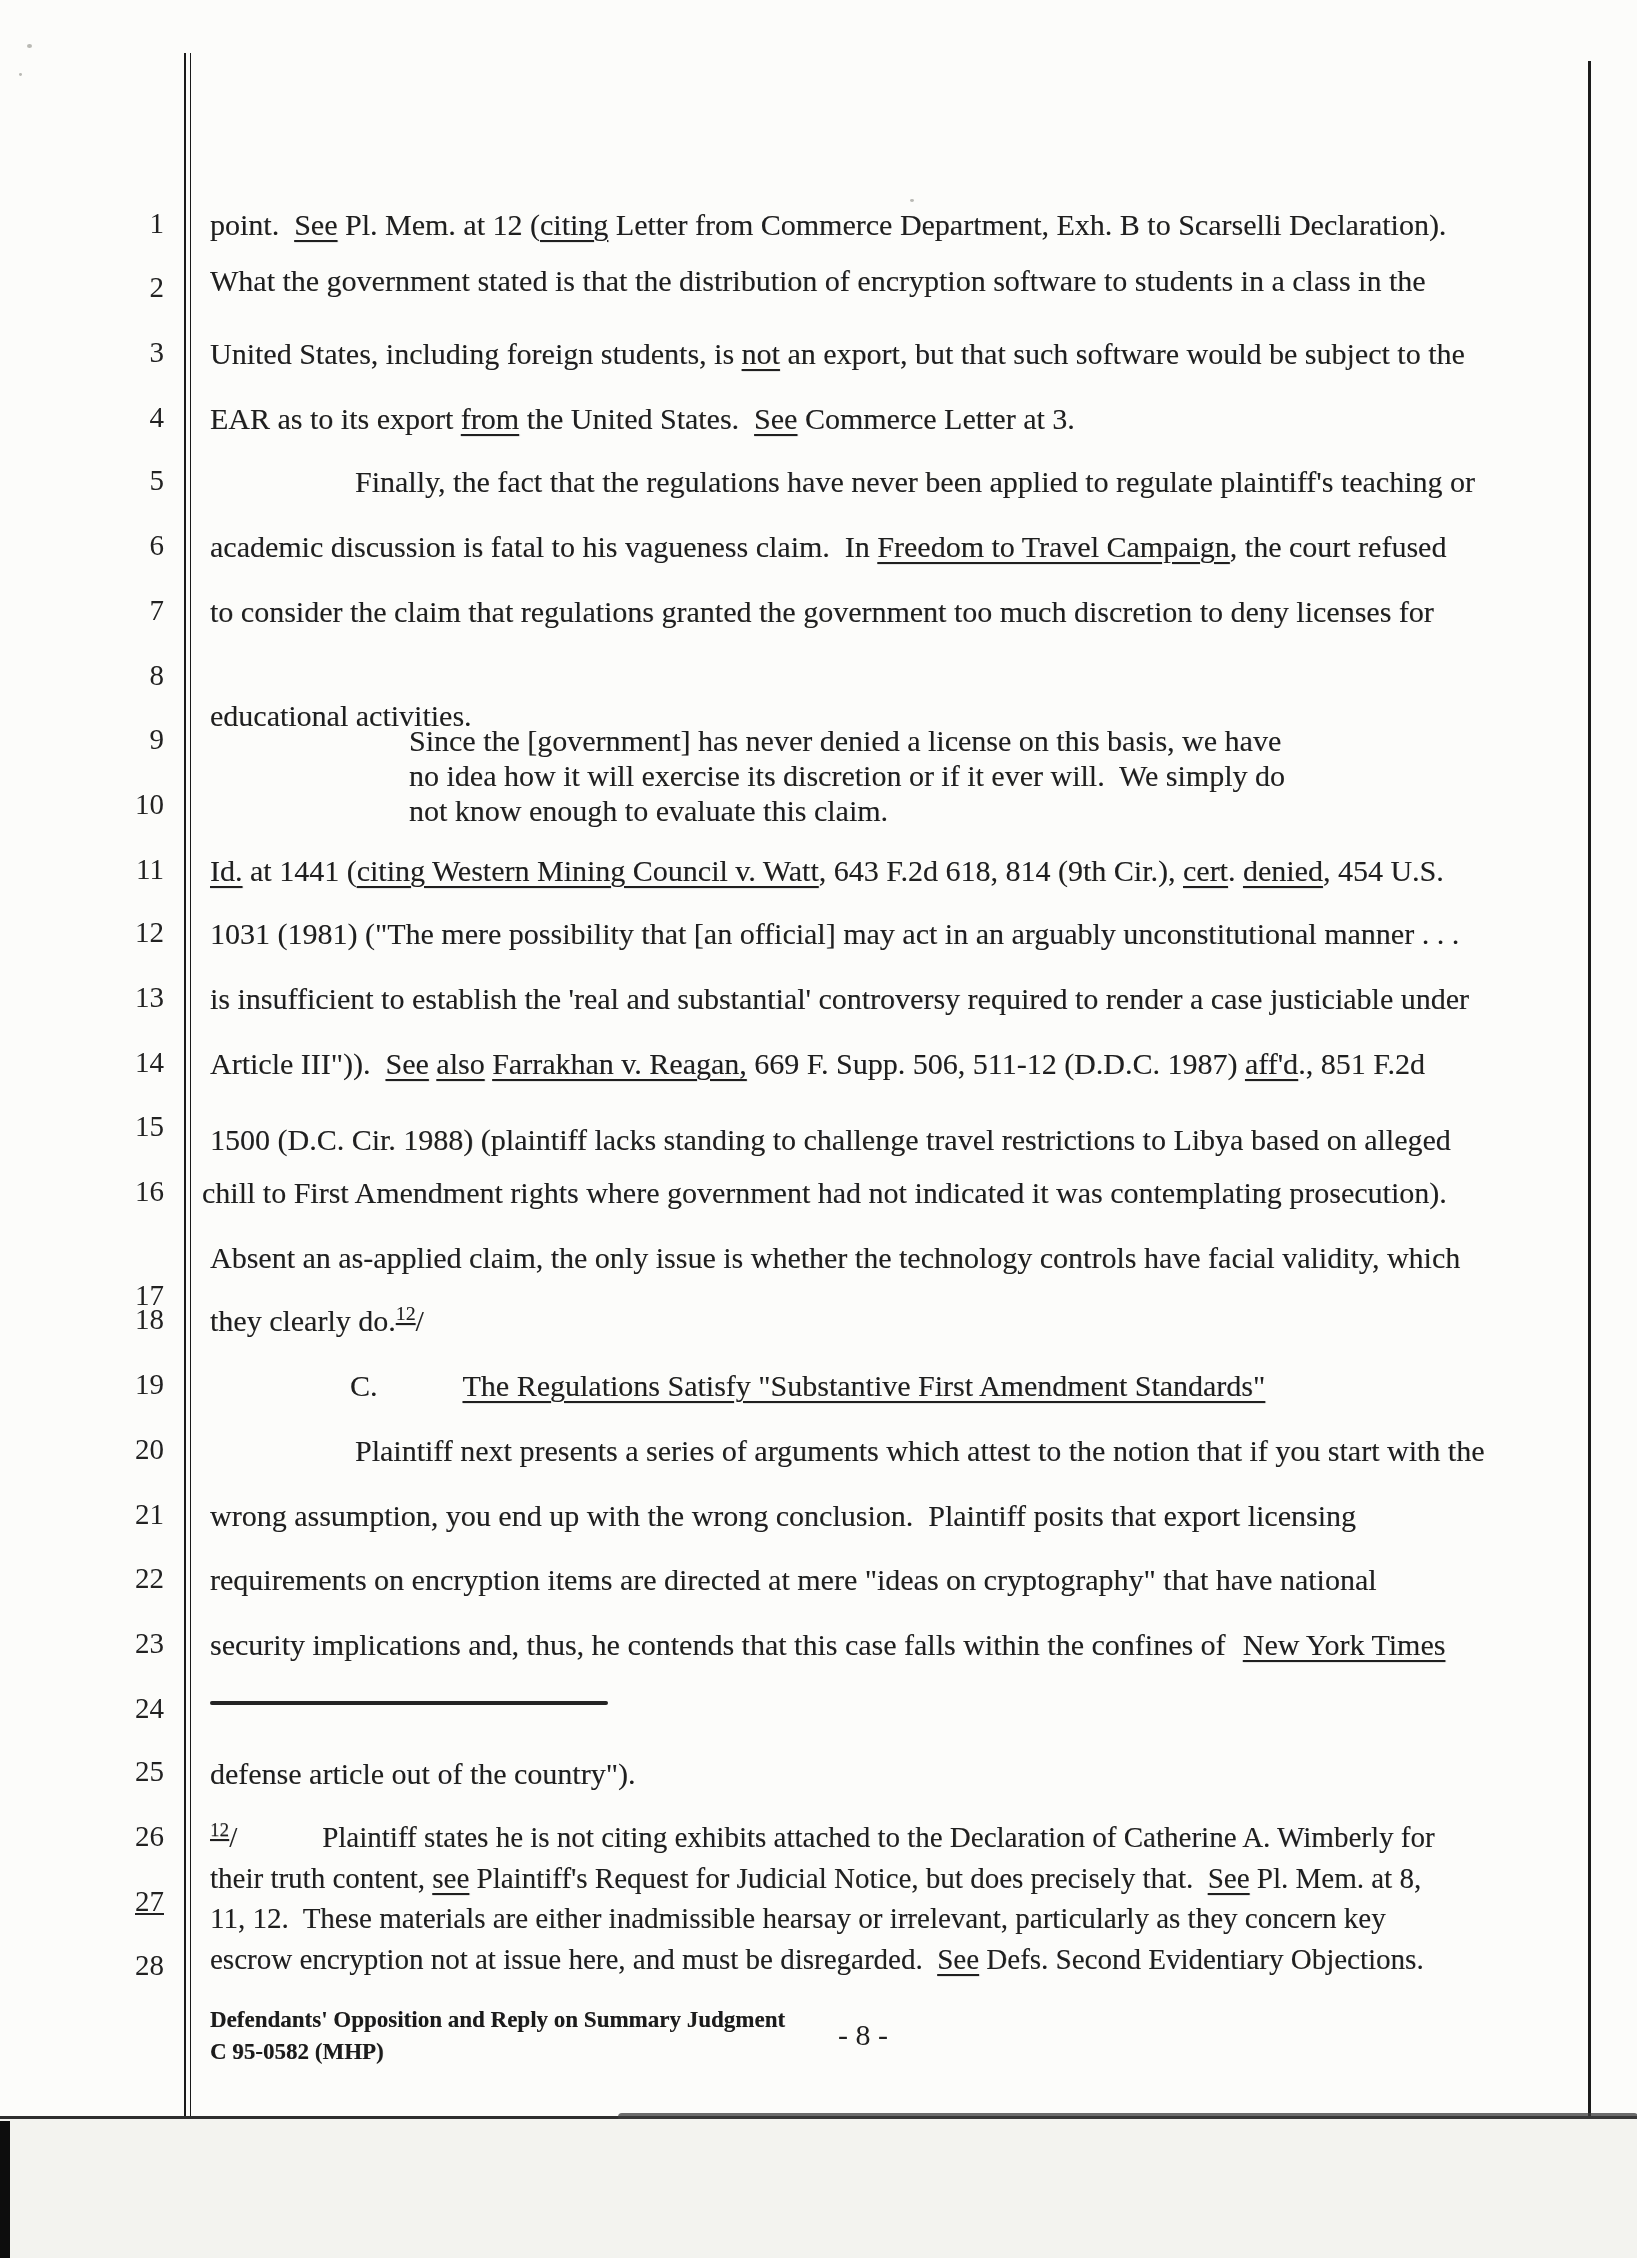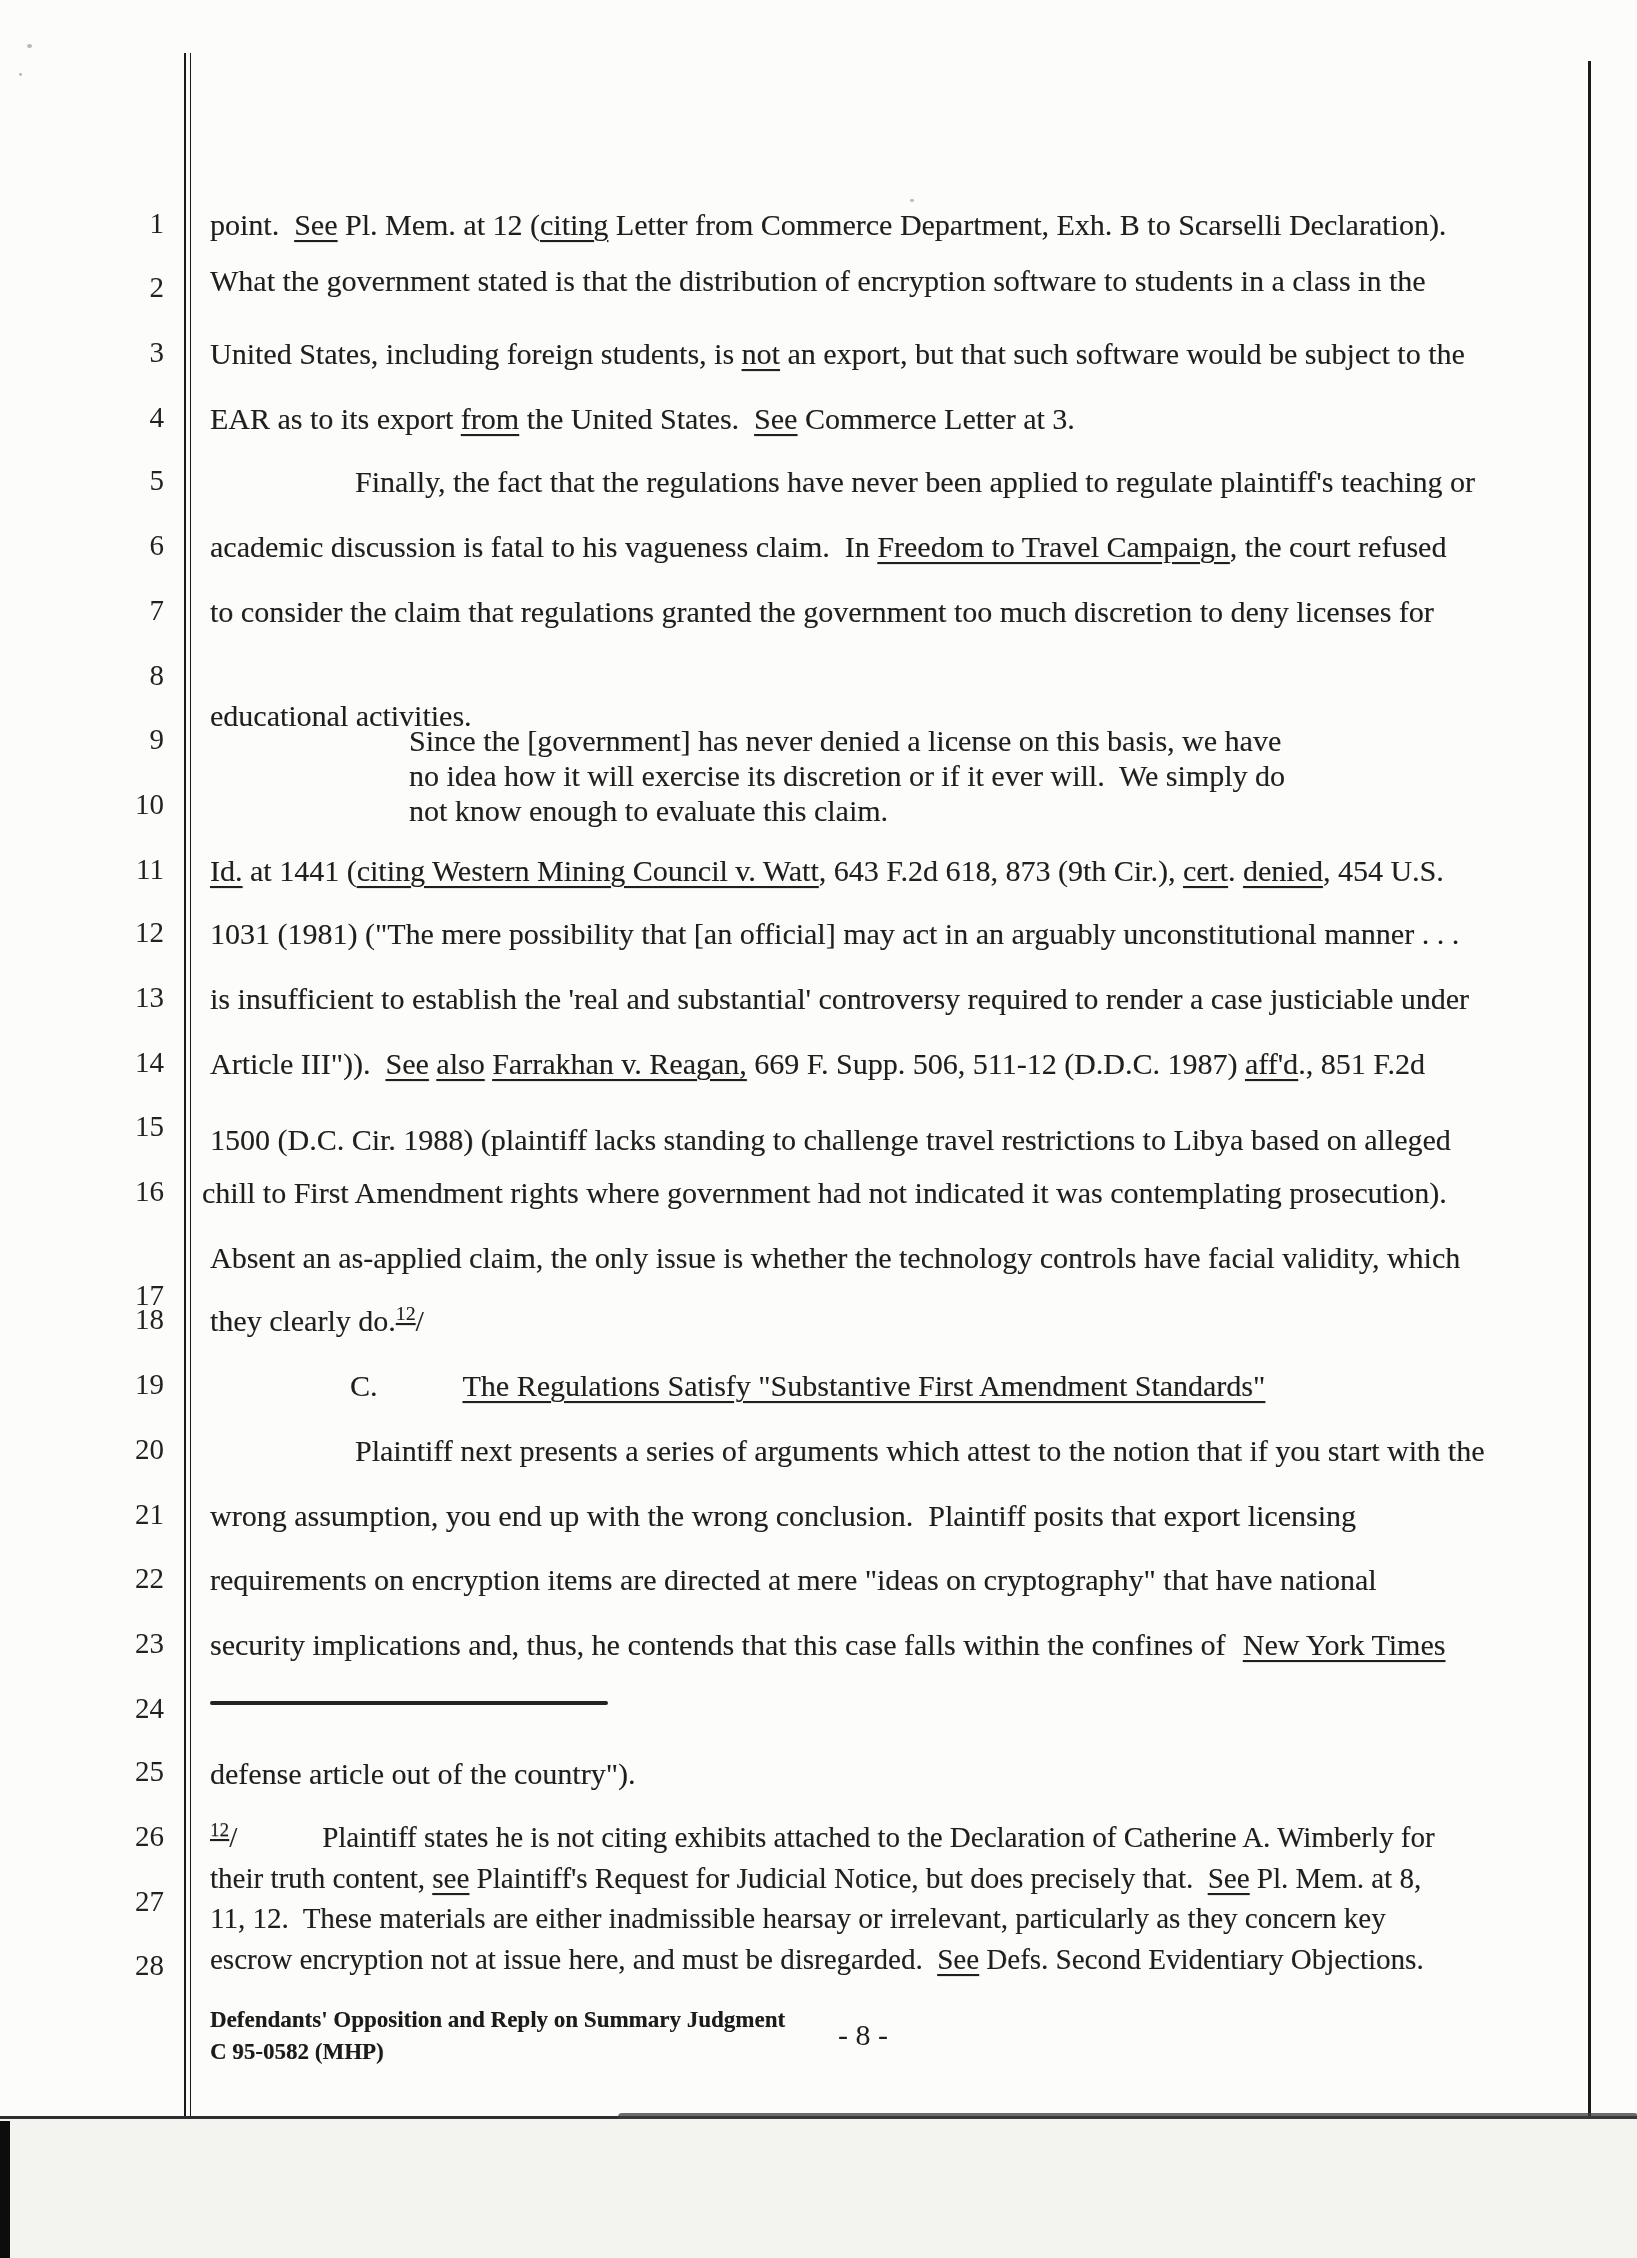--- a/index.html
+++ b/index.html
@@ -83,36 +83,36 @@
       <div class="line-num" style="top: 1239px; margin-top: 39px;">17</div>
       <div class="line-num" style="top: 1302px;">18</div>
       <div class="line-num" style="top: 1367px;">19</div>
       <div class="line-num" style="top: 1432px;">20</div>
       <div class="line-num" style="top: 1497px;">21</div>
       <div class="line-num" style="top: 1561px;">22</div>
       <div class="line-num" style="top: 1626px;">23</div>
       <div class="line-num" style="top: 1691px;">24</div>
       <div class="line-num" style="top: 1754px;">25</div>
       <div class="line-num" style="top: 1819px;">26</div>
-      <div class="line-num" style="top: 1884px;">27</div>
+      <div class="line-num" style="top: 1884px; text-decoration: underline;">27</div>
       <div class="line-num" style="top: 1948px;">28</div>
     </div>
   <div id="content-layer">
       <div class="doc-line" style="top: 206px; left: 210px;"><span>point.  </span><span class="u">See</span><span> Pl. Mem. at 12 (</span><span class="u">citing</span><span> Letter from Commerce Department, Exh. B to Scarselli Declaration).</span></div>
       <div class="doc-line" style="top: 262px; left: 210px;"><span>What the government stated is that the distribution of encryption software to students in a class in the</span></div>
       <div class="doc-line" style="top: 335px; left: 210px;"><span>United States, including foreign students, is </span><span class="u">not</span><span> an export, but that such software would be subject to the</span></div>
       <div class="doc-line" style="top: 400px; left: 210px;"><span>EAR as to its export </span><span class="u">from</span><span> the United States.  </span><span class="u">See</span><span> Commerce Letter at 3.</span></div>
       <div class="doc-line" style="top: 463px; left: 355px;"><span>Finally, the fact that the regulations have never been applied to regulate plaintiff's teaching or</span></div>
       <div class="doc-line" style="top: 528px; left: 210px;"><span>academic discussion is fatal to his vagueness claim.  In </span><span class="u">Freedom to Travel Campaign</span><span>, the court refused</span></div>
       <div class="doc-line" style="top: 593px; left: 210px;"><span>to consider the claim that regulations granted the government too much discretion to deny licenses for</span></div>
       <div class="doc-line" style="top: 658px; left: 210px; margin-top: 39px;"><span>educational activities.</span></div>
       <div class="doc-line" style="top: 722px; left: 409px;"><span>Since the [government] has never denied a license on this basis, we have</span></div>
       <div class="doc-line" style="top: 757px; left: 409px;"><span>no idea how it will exercise its discretion or if it ever will.  We simply do</span></div>
       <div class="doc-line" style="top: 792px; left: 409px;"><span>not know enough to evaluate this claim.</span></div>
-      <div class="doc-line" style="top: 852px; left: 210px;"><span class="u">Id.</span><span> at 1441 (</span><span class="u">citing Western Mining Council v. Watt</span><span>, 643 F.2d 618, 873 (9th Cir.), </span><span class="u">cert</span><span>. </span><span class="u">denied</span><span>, 454 U.S.</span></div>
+      <div class="doc-line" style="top: 852px; left: 210px;"><span class="u">Id.</span><span> at 1441 (</span><span class="u">citing Western Mining Council v. Watt</span><span>, 643 F.2d 618, 814 (9th Cir.), </span><span class="u">cert</span><span>. </span><span class="u">denied</span><span>, 454 U.S.</span></div>
       <div class="doc-line" style="top: 915px; left: 210px;"><span>1031 (1981) ("The mere possibility that [an official] may act in an arguably unconstitutional manner . . .</span></div>
       <div class="doc-line" style="top: 980px; left: 210px;"><span>is insufficient to establish the 'real and substantial' controversy required to render a case justiciable under</span></div>
       <div class="doc-line" style="top: 1045px; left: 210px;"><span>Article III")).  </span><span class="u">See</span><span> </span><span class="u">also</span><span> </span><span class="u">Farrakhan v. Reagan,</span><span> 669 F. Supp. 506, 511-12 (D.D.C. 1987) </span><span class="u">aff'd</span><span>., 851 F.2d</span></div>
       <div class="doc-line" style="top: 1109px; left: 210px; margin-top: 12px;"><span>1500 (D.C. Cir. 1988) (plaintiff lacks standing to challenge travel restrictions to Libya based on alleged</span></div>
       <div class="doc-line" style="top: 1174px; left: 202px;"><span>chill to First Amendment rights where government had not indicated it was contemplating prosecution).</span></div>
       <div class="doc-line" style="top: 1239px; left: 210px;"><span>Absent an as-applied claim, the only issue is whether the technology controls have facial validity, which</span></div>
       <div class="doc-line" style="top: 1302px; left: 210px;"><span>they clearly do.</span><span class="u sup">12</span><span>/</span></div>
       <div class="doc-line" style="top: 1367px; left: 350px;"><span>C.</span><span class="u" style="margin-left: 85px;">The Regulations Satisfy "Substantive First Amendment Standards"</span></div>
       <div class="doc-line" style="top: 1432px; left: 355px;"><span>Plaintiff next presents a series of arguments which attest to the notion that if you start with the</span></div>
       <div class="doc-line" style="top: 1497px; left: 210px;"><span>wrong assumption, you end up with the wrong conclusion.  Plaintiff posits that export licensing</span></div>

